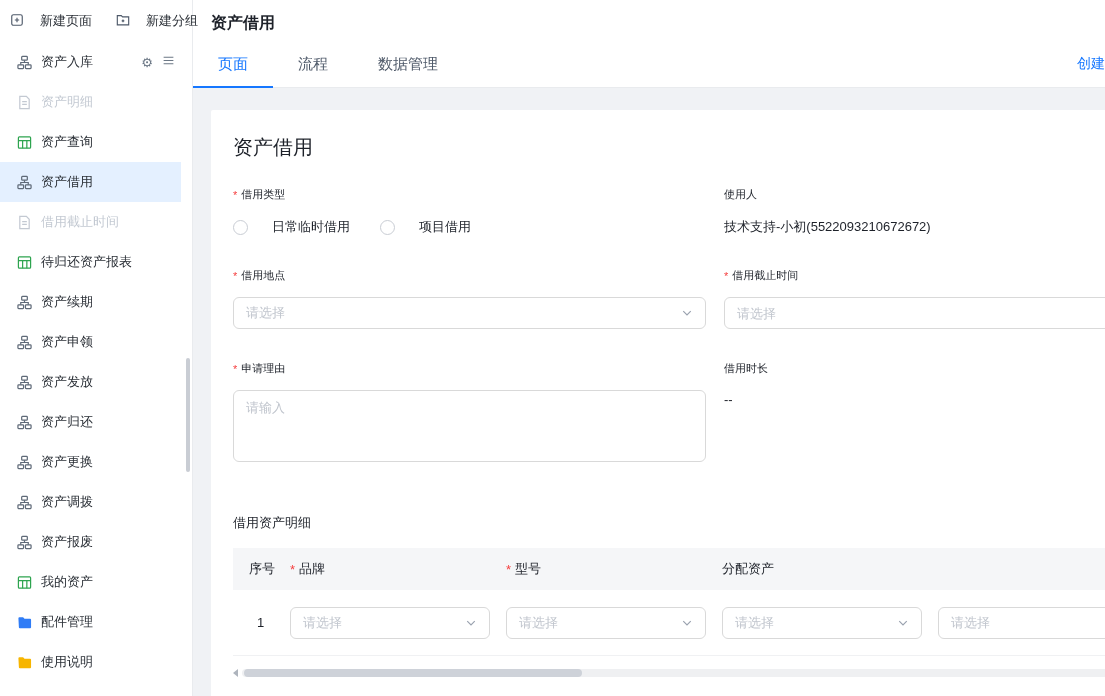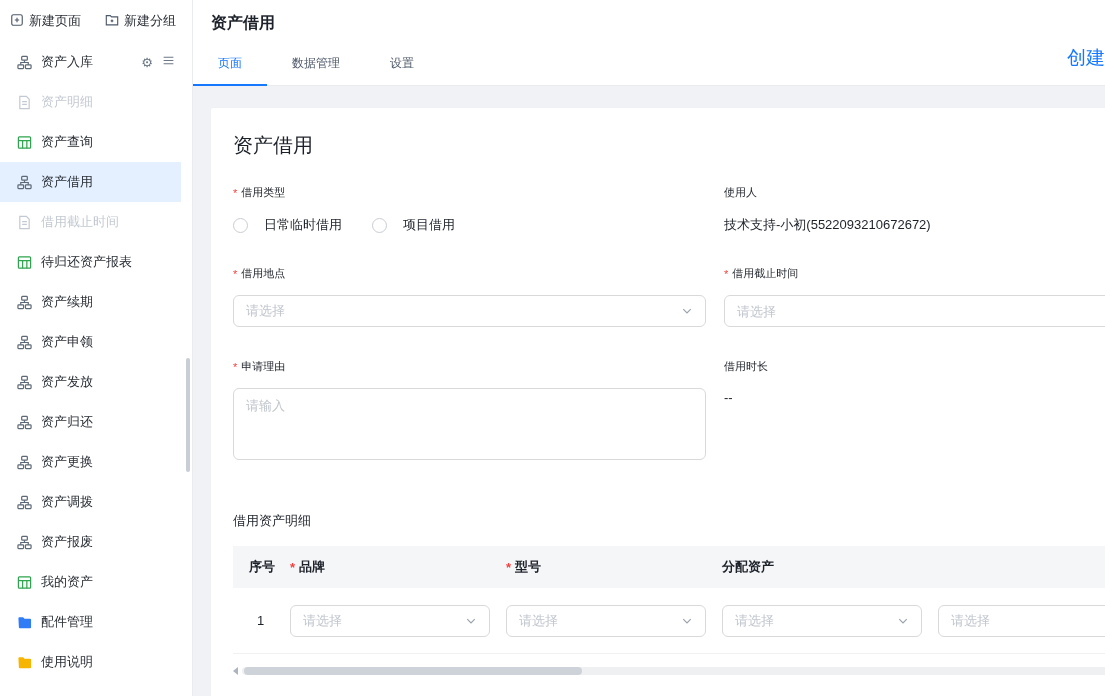--- a/index.html
+++ b/index.html
@@ -2,21 +2,21 @@
 <html><head>
 <meta charset="utf-8">
 <style>
   * { margin:0; padding:0; box-sizing:border-box; font-family:"Liberation Sans","DejaVu Sans",sans-serif; }
   html,body { width:1105px; height:696px; overflow:hidden; background:#fff; }
   .app { display:flex; width:1105px; height:696px; }
 
   
   .sidebar { width:193px; flex:none; background:#fff; border-right:1px solid #e9ebee; position:relative; }
   .sb-top { display:flex; align-items:center; padding:12px 0 4px 10px; gap:24px; }
-  .sb-btn { display:flex; align-items:center; gap:5px; font-size:13px; color:#2a2f36; background:none; border:none; cursor:pointer; white-space:nowrap; }
+  .sb-btn { display:flex; align-items:center; gap:16px; font-size:13px; color:#2a2f36; background:none; border:none; cursor:pointer; white-space:nowrap; }
   .sb-btn svg { width:14px; height:14px; stroke:#4e5969; fill:none; stroke-width:1.3; }
   .nav { margin-top:8px; }
   .nav-item { height:40px; display:flex; align-items:center; gap:9px; padding:0 6px 0 17px; margin-right:11px; font-size:13px; color:#2a2f36; cursor:pointer; }
   .nav-item.selected { background:#e4f0ff; }
   .nav-item.disabled { color:#c3c9d2; }
   .nicon { width:15px; height:15px; flex:none; display:flex; align-items:center; justify-content:center; }
   .nicon svg { width:15px; height:15px; }
   .icon-org { color:#5e6977; }
   .icon-doc { color:#c3c9d2; }
   .icon-table { color:#2ea44f; }
@@ -26,48 +26,48 @@
   .row-tools { display:flex; align-items:center; gap:9px; color:#6b7785; }
   .gear-glyph { font-size:13px; line-height:1; }
   .row-tools svg { width:13px; height:13px; stroke:#6b7785; fill:none; stroke-width:1.5; }
   .sb-scrollbar { position:absolute; right:2px; top:358px; width:4px; height:114px; background:#c9cdd4; border-radius:2px; }
 
   
   .main { flex:1; min-width:0; display:flex; flex-direction:column; background:#fff; }
   .page-header { padding:13px 18px 6px; background:#fff; }
   .page-header h1 { font-size:16px; font-weight:600; color:#1d2129; }
   .tabs-bar { position:relative; display:flex; align-items:flex-end; background:#fff; border-bottom:1px solid #e9ebee; }
-  .tab { padding:15px 25px 12px; font-size:12px; color:#4e5969; cursor:pointer; border-bottom:2px solid transparent; margin-bottom:-1px;text-align:center; }
+  .tab { padding:15px 25px 12px; font-size:15px; color:#4e5969; cursor:pointer; border-bottom:2px solid transparent; margin-bottom:-1px;text-align:center; }
   .tab.active { color:#1677ff; border-bottom-color:#1677ff; }
-  .create-link { position:absolute; right:0px; bottom:14px; font-size:19px; color:#1677ff; cursor:pointer; white-space:nowrap; }
+  .create-link { position:absolute; right:0px; bottom:14px; font-size:14px; color:#1677ff; cursor:pointer; white-space:nowrap; }
 
   .content { flex:1; background:#f0f2f5; padding:22px 0 0 18px; overflow:hidden; }
   .card { width:1010px; height:720px; background:#fff; border-radius:2px; padding:24px 22px; }
   .form-title { font-size:20px; font-weight:500; color:#1d2129; }
 
   .fgrid { display:grid; grid-template-columns:473px 1fr; column-gap:18px; row-gap:32px; margin-top:26px; }
   .flabel { font-size:11px; color:#1d2129; margin-bottom:14px; display:flex; align-items:center; }
   .req::before { content:"*"; color:#f53f3f; margin-right:4px; }
   .fvalue { font-size:13px; color:#1d2129; margin-top:16px; }
 
   .radio-group { display:flex; gap:30px; align-items:center; margin-top:16px; }
-  .radio-opt { display:flex; align-items:center; gap:16px; font-size:13px; color:#1d2129; cursor:pointer; }
+  .radio-opt { display:flex; align-items:center; gap:24px; font-size:13px; color:#1d2129; cursor:pointer; }
   .radio-circle { width:15px; height:15px; border:1px solid #c9cdd4; border-radius:50%; background:#fff; flex:none; }
 
   .select { height:32px; border:1px solid #d9d9d9; border-radius:6px; background:#fff; display:flex; align-items:center; justify-content:space-between; padding:0 12px; cursor:pointer; }
   .placeholder { color:#c0c5cd; font-size:13px; }
   .chevron svg { width:12px; height:12px; stroke:#9aa2af; fill:none; stroke-width:1.6; display:block; }
   .text-input { width:100%; height:32px; border:1px solid #d9d9d9; border-radius:6px; padding:0 12px; font-size:13px; color:#1d2129; outline:none; }
   input::placeholder, textarea::placeholder { color:#c0c5cd; }
   .textarea { width:100%; height:72px; border:1px solid #d9d9d9; border-radius:6px; padding:8px 12px; font-size:13px; color:#1d2129; resize:none; outline:none; }
 
   .detail-title { font-size:13px; color:#1d2129; margin-top:48px; }
   .dtable { margin-top:16px; }
   .thead { display:grid; grid-template-columns:49px 216px 216px 216px 1fr; background:#f5f6f8; height:42px; align-items:center; }
-  .th { font-size:13px; color:#1d2129; padding-left:8px; display:flex; align-items:center;font-weight:bold; }
+  .th { font-size:13px; color:#1d2129; padding-left:8px; display:flex; align-items:center; }
   .th-index { padding-left:16px; }
   .trow { display:grid; grid-template-columns:49px 216px 216px 216px 1fr; height:66px; align-items:center; border-bottom:1px solid #f0f1f3; background:#fff; }
   .td { padding:0 8px; }
   .td-index { padding-left:24px; font-size:13px; color:#1d2129; }
 
   .hscroll { display:flex; align-items:center; margin-top:12px; height:10px; }
   .hs-arrow { width:0; height:0; border-top:4px solid transparent; border-bottom:4px solid transparent; border-right:5px solid #aeb4bd; margin-right:4px; flex:none; }
   .hs-track { flex:1; height:8px; background:#eff0f2; border-radius:4px; position:relative; }
   .hs-thumb { position:absolute; left:2px; top:0; height:8px; width:338px; background:#ced2d9; border-radius:4px; }
 </style>
@@ -284,22 +284,22 @@
   </aside>
 
   <main class="main">
 
     <div class="page-header">
       <h1>资产借用</h1>
     </div>
 
     <div class="tabs-bar">
       <div class="tab active">页面</div>
+      <div class="tab">流程</div>
       <div class="tab">数据管理</div>
-      <div class="tab">设置</div>
       <span class="create-link">创建</span>
     </div>
 
     <div class="content">
       <div class="card">
 
         <div class="form-title">资产借用</div>
 
         <div class="fgrid">
 

